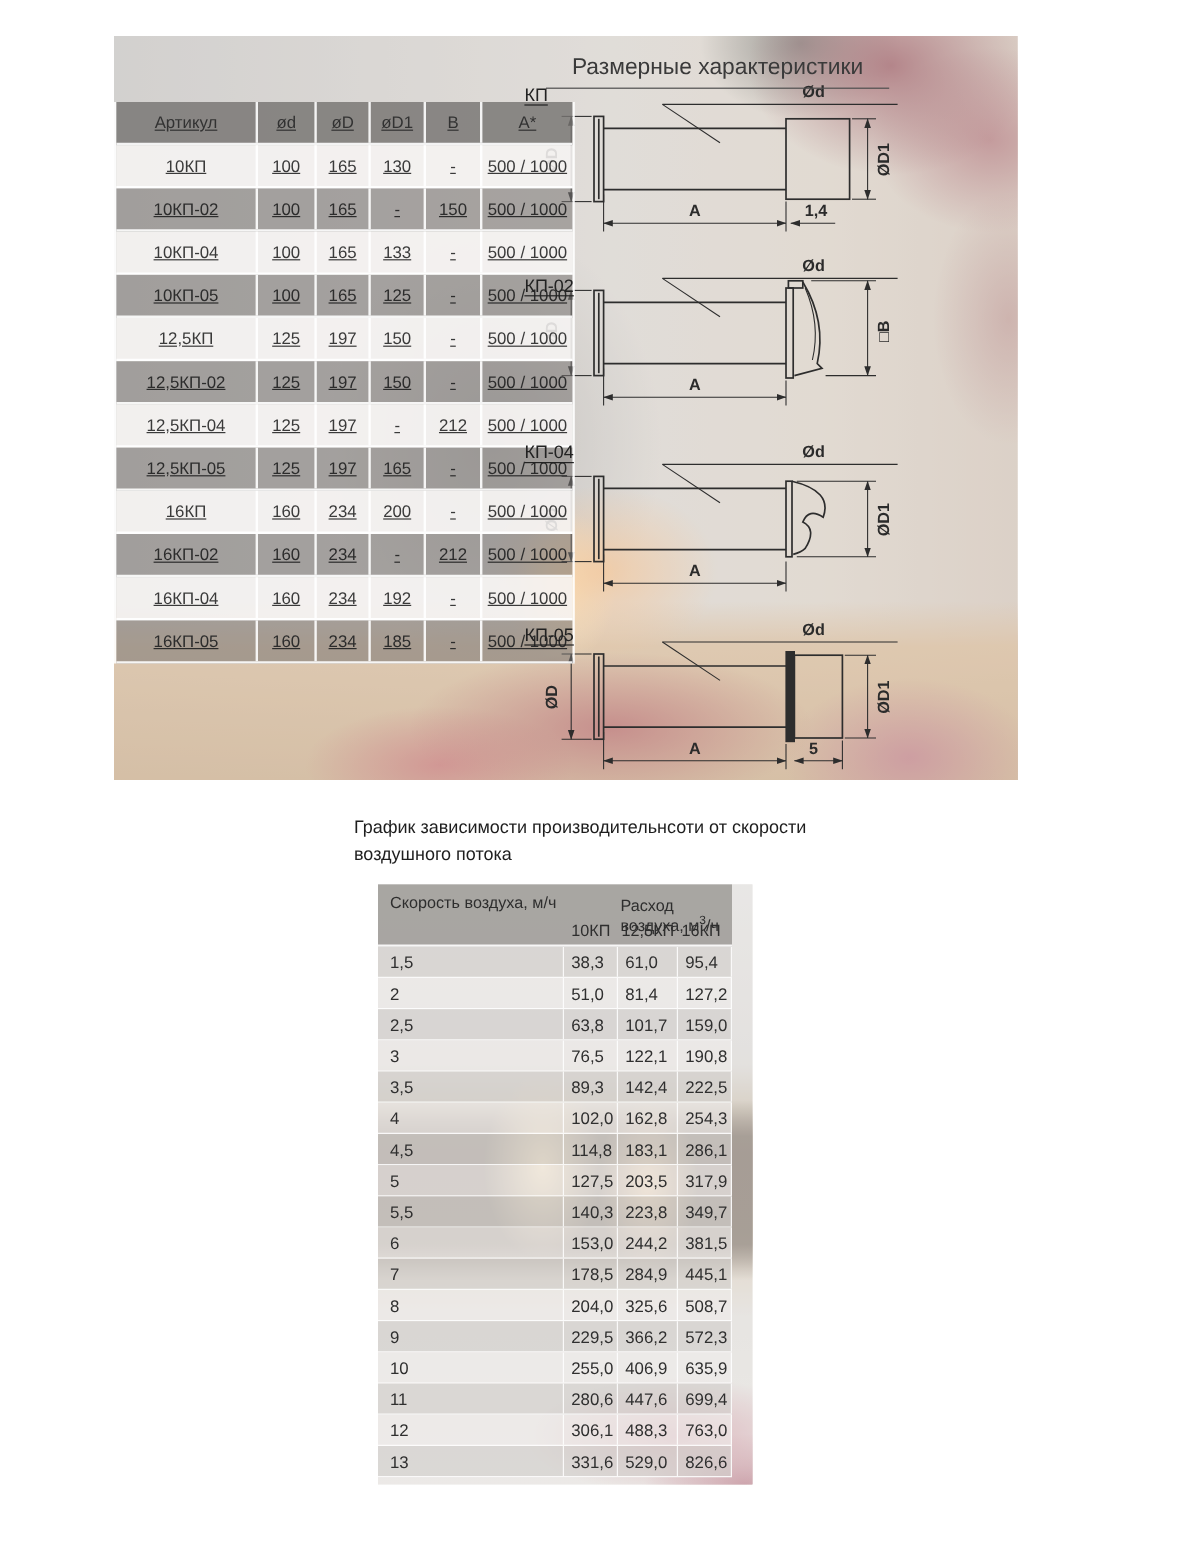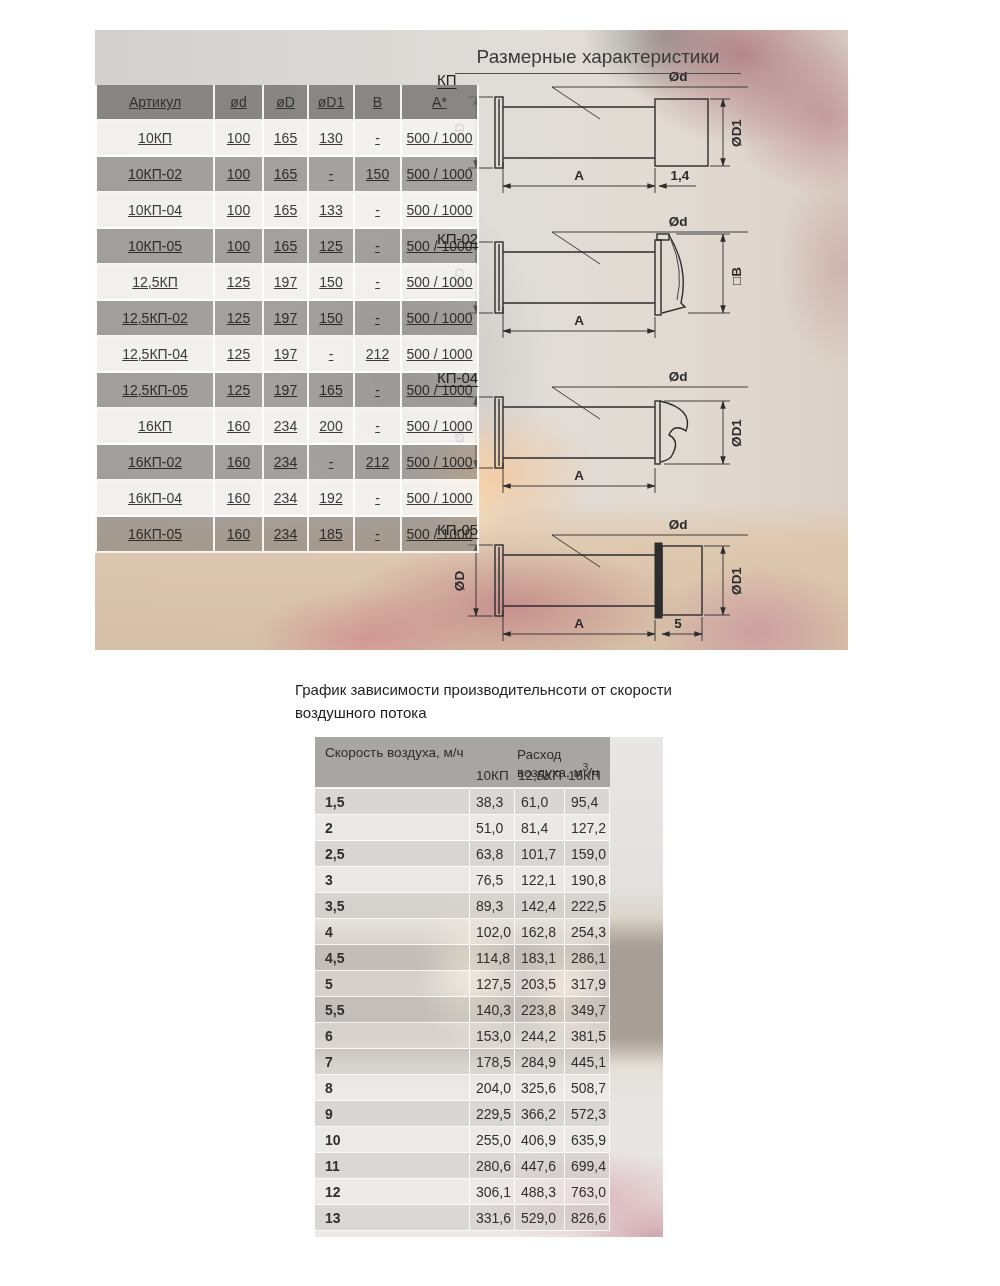--- a/index.html
+++ b/index.html
@@ -14,21 +14,21 @@
       radial-gradient(90px 150px at 99% 38%, rgba(150,82,82,.5), rgba(150,82,82,0) 70%),
       radial-gradient(150px 110px at 54% 72%, rgba(242,160,80,.7), rgba(242,160,80,0) 65%),
       radial-gradient(60px 90px at 50% 74%, rgba(250,214,150,.9), rgba(250,214,150,0) 70%),
       radial-gradient(200px 260px at 42% 55%, rgba(128,124,120,.55), rgba(128,124,120,0) 70%),
       radial-gradient(240px 90px at 55% 93%, rgba(150,40,48,.75), rgba(150,40,48,0) 70%),
       radial-gradient(160px 70px at 36% 98%, rgba(175,55,65,.7), rgba(175,55,65,0) 70%),
       radial-gradient(150px 95px at 88% 97%, rgba(165,70,95,.7), rgba(165,70,95,0) 70%),
       linear-gradient(180deg, rgba(200,165,125,0) 76%, rgba(200,160,115,.85) 82%, rgba(185,145,100,.9) 100%),
       linear-gradient(90deg, #b5b2af 0%, #c2bdb8 30%, #ccc6bf 55%, #cec2b4 78%, #c4b2a2 100%);}
   .photo-a::after{content:"";position:absolute;inset:0;background:rgba(255,255,255,.40);}
-  .photo-b{position:absolute;left:315px;top:737px;width:348px;height:500px;
+  .photo-b{position:absolute;left:315px;top:737px;width:312px;height:500px;
     background:
       radial-gradient(70px 110px at 44% 47%, rgba(250,215,150,.9), rgba(250,215,150,0) 70%),
       radial-gradient(60px 100px at 72% 50%, rgba(245,195,130,.85), rgba(245,195,130,0) 70%),
       linear-gradient(180deg, rgba(90,75,62,0) 36%, rgba(86,70,56,.85) 42%, rgba(86,70,56,.85) 60%, rgba(90,75,62,0) 66%),
       radial-gradient(180px 70px at 80% 92%, rgba(185,105,120,.8), rgba(185,105,120,0) 70%),
       radial-gradient(120px 60px at 98% 100%, rgba(150,60,80,.8), rgba(150,60,80,0) 70%),
       linear-gradient(180deg, #d6d3d0 0%, #ccc8c4 30%, #b7a994 38%, #8a776a 45%, #97866f 58%, #cdc0ae 64%, #d3cfca 72%, #dcd8d3 100%);}
   .photo-b::after{content:"";position:absolute;inset:0;background:rgba(255,255,255,.45);}
   
   .title1{position:absolute;left:360px;top:16px;width:286px;text-align:center;z-index:3;
@@ -61,21 +61,21 @@
            border-bottom:2px solid rgba(255,255,255,.9);color:#2e2e2e;font-size:13.5px;}
   .t2-head .h-speed{position:absolute;left:10px;top:8px;}
   .t2-head .h-flow{position:absolute;left:158px;top:10px;margin-left:44px;}
   .t2-head sup{font-size:10px;}
   .t2-head .h-m0{position:absolute;left:161px;top:31px;}
   .t2-head .h-m1{position:absolute;left:203px;top:31px;}
   .t2-head .h-m2{position:absolute;left:253px;top:31px;}
   .t2-row{display:flex;height:26px;box-sizing:border-box;border-bottom:1px solid rgba(255,255,255,.85);
           font-size:14px;color:#2f2f2f;}
   .t2 .c{box-sizing:border-box;border-right:1px solid rgba(255,255,255,.85);display:flex;align-items:center;}
-  .t2c0{width:155px;padding-left:10px;font-weight:bold;} .t2c1{width:45px;padding-left:6px;}
+  .t2c0{width:155px;padding-left:10px;} .t2c1{width:45px;padding-left:6px;}
   .t2c2{width:50px;padding-left:6px;} .t2c3{width:45px;padding-left:6px;}
   .t2-row.a{background:rgba(210,207,204,.66);}
   .t2-row.b{background:rgba(238,236,233,.66);}
 </style>
 </head>
 <body>
 
 <div class="canvas">
 
   <svg width="0" height="0" style="position:absolute">

